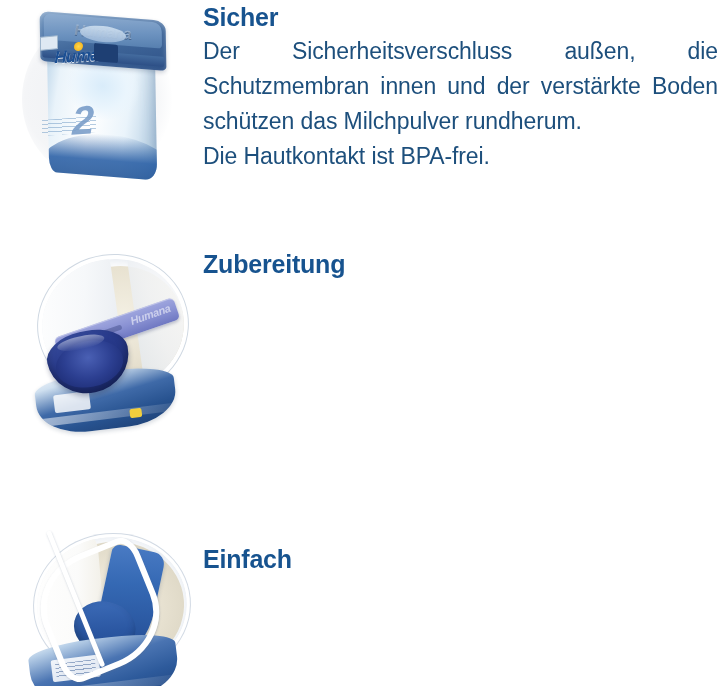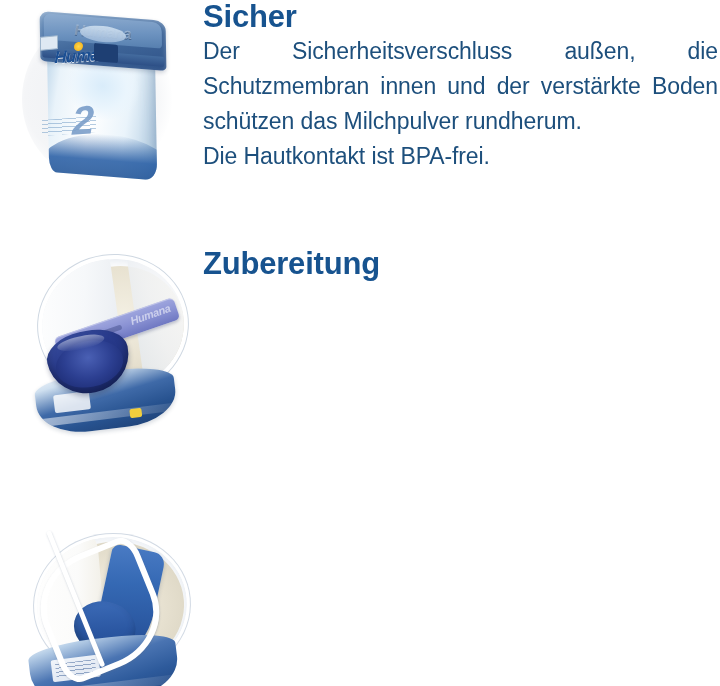--- a/index.html
+++ b/index.html
@@ -37,21 +37,21 @@
     height: 178px;
   }
   .feature-body {
     position: absolute;
     left: 203px;
     width: 515px;
     top: 0;
   }
   .feature-title {
     color: #17538f;
-    font-size: 31px;
+    font-size: 25px;
     font-weight: bold;
     letter-spacing: -0.2px;
     line-height: 30px;
     margin: 0 0 2px 0;
     white-space: nowrap;
   }
   .feature-text {
     color: #1d4f7c;
     font-size: 23px;
     line-height: 35px;
@@ -539,16 +539,17 @@
 
         <div class="to-label">
           <div class="to-labelbox"></div>
           <div class="to-labellines"></div>
           <div class="to-labelshine"></div>
         </div>
       </div>
     </div>
 
     <div class="feature-body">
+      <h2 class="feature-title">Einfach</h2>
     </div>
   </section>
 
 </div>
 
 </body></html>

